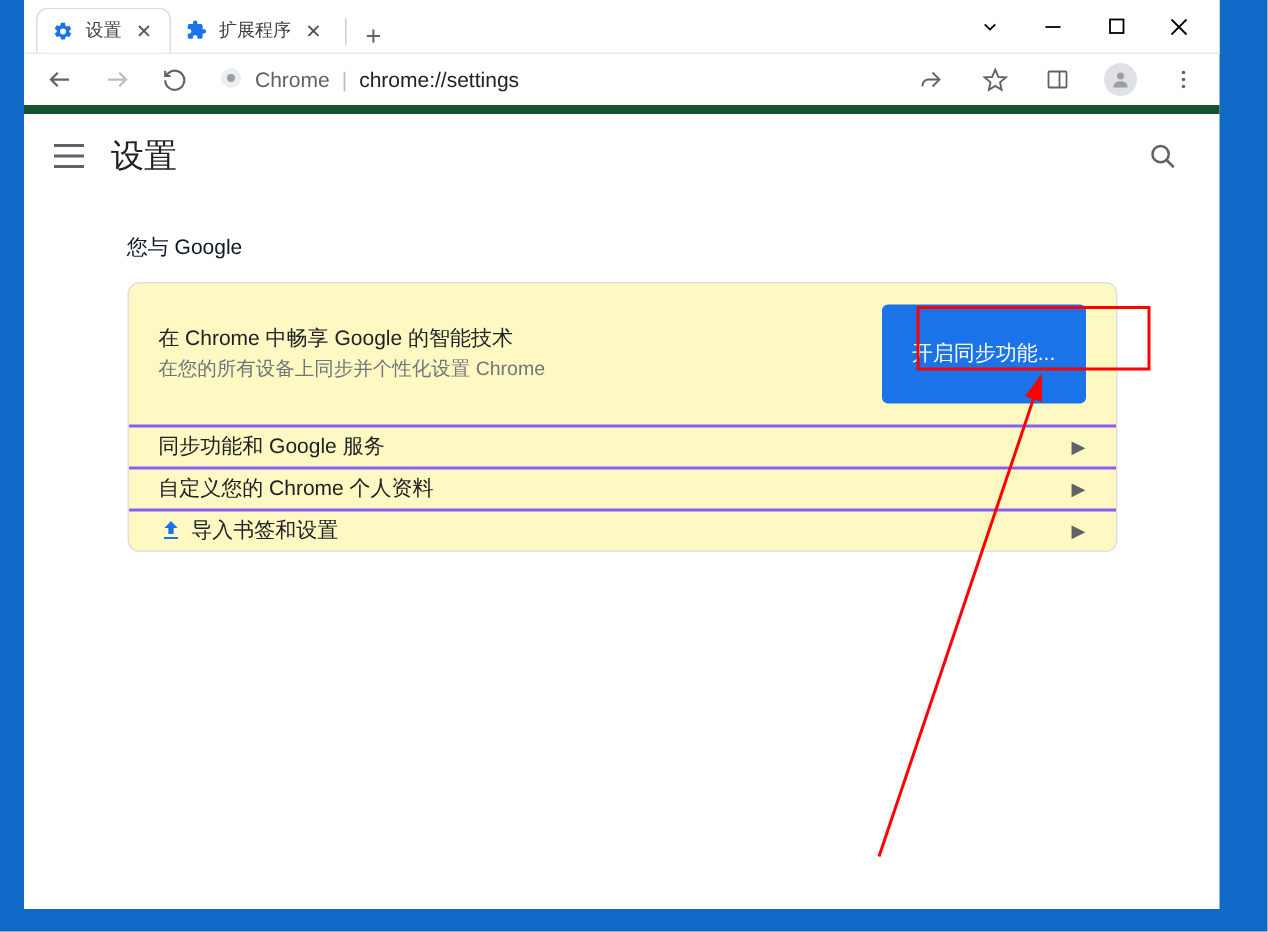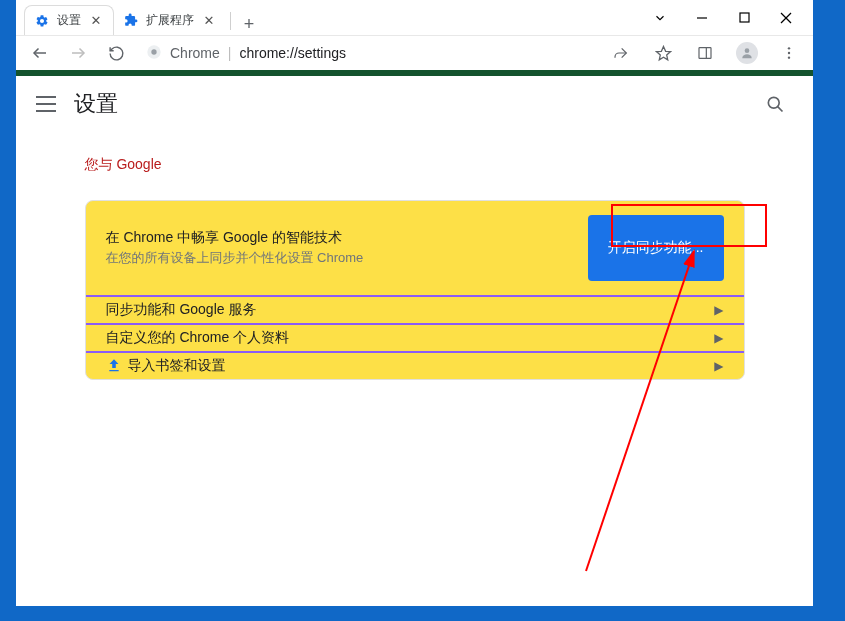--- a/index.html
+++ b/index.html
@@ -26,22 +26,22 @@
     .omnibox .sep { color: #bdbdbd; }
     .right-icons { display: flex; align-items: center; gap: 14px; }
     .content { flex: 1; position: relative; overflow: hidden; }
     .page-header { height: 56px; display: flex; align-items: center; padding: 0 20px; gap: 18px; }
     .hamburger { width: 20px; height: 16px; position: relative; cursor: pointer; }
     .hamburger span { position: absolute; left: 0; right: 0; height: 2px; background: #5f6368; }
     .hamburger span:nth-child(1){top:0} .hamburger span:nth-child(2){top:7px} .hamburger span:nth-child(3){top:14px}
     .page-title { font-size: 22px; color: #202124; }
     .search-btn { margin-left: auto; width: 36px; height: 36px; display: flex; align-items: center; justify-content: center; color: #5f6368; cursor: pointer; }
     .section { max-width: 680px; margin: 24px auto 0; padding: 0 10px; }
-    .section-title { font-size: 14px; color: #b91c1c; margin-bottom: 26px; }
-    .card { border: 1px solid #e0e0e0; border-radius: 8px; background: #fde047; }
+    .section-title { font-size: 14px; color: #0f172a; margin-bottom: 14px; }
+    .card { border: 1px solid #e0e0e0; border-radius: 8px; background: #fef9c3; }
     .row { display: flex; align-items: center; padding: 4px 20px; border-top: 2px solid #8b5cf6; cursor: pointer; }
     .row:first-child { border-top: none; }
     .row.firstrow { padding: 14px 20px; cursor: default; }
     .row-text { flex: 1; }
     .row-title { font-size: 14px; color: #202124; }
     .row-sub { font-size: 13px; color: #70757a; margin-top: 2px; }
     .row-arrow { color: #5f6368; font-size: 12px; }
     .primary-btn { background: #1a73e8; color: #fff; border: none; border-radius: 4px; padding: 24px 20px; font-size: 14px; cursor: pointer; }
     .highlight-box { position: absolute; border: 2px solid #ff0000; pointer-events: none; }
     .arrow-svg { position: absolute; pointer-events: none; }

